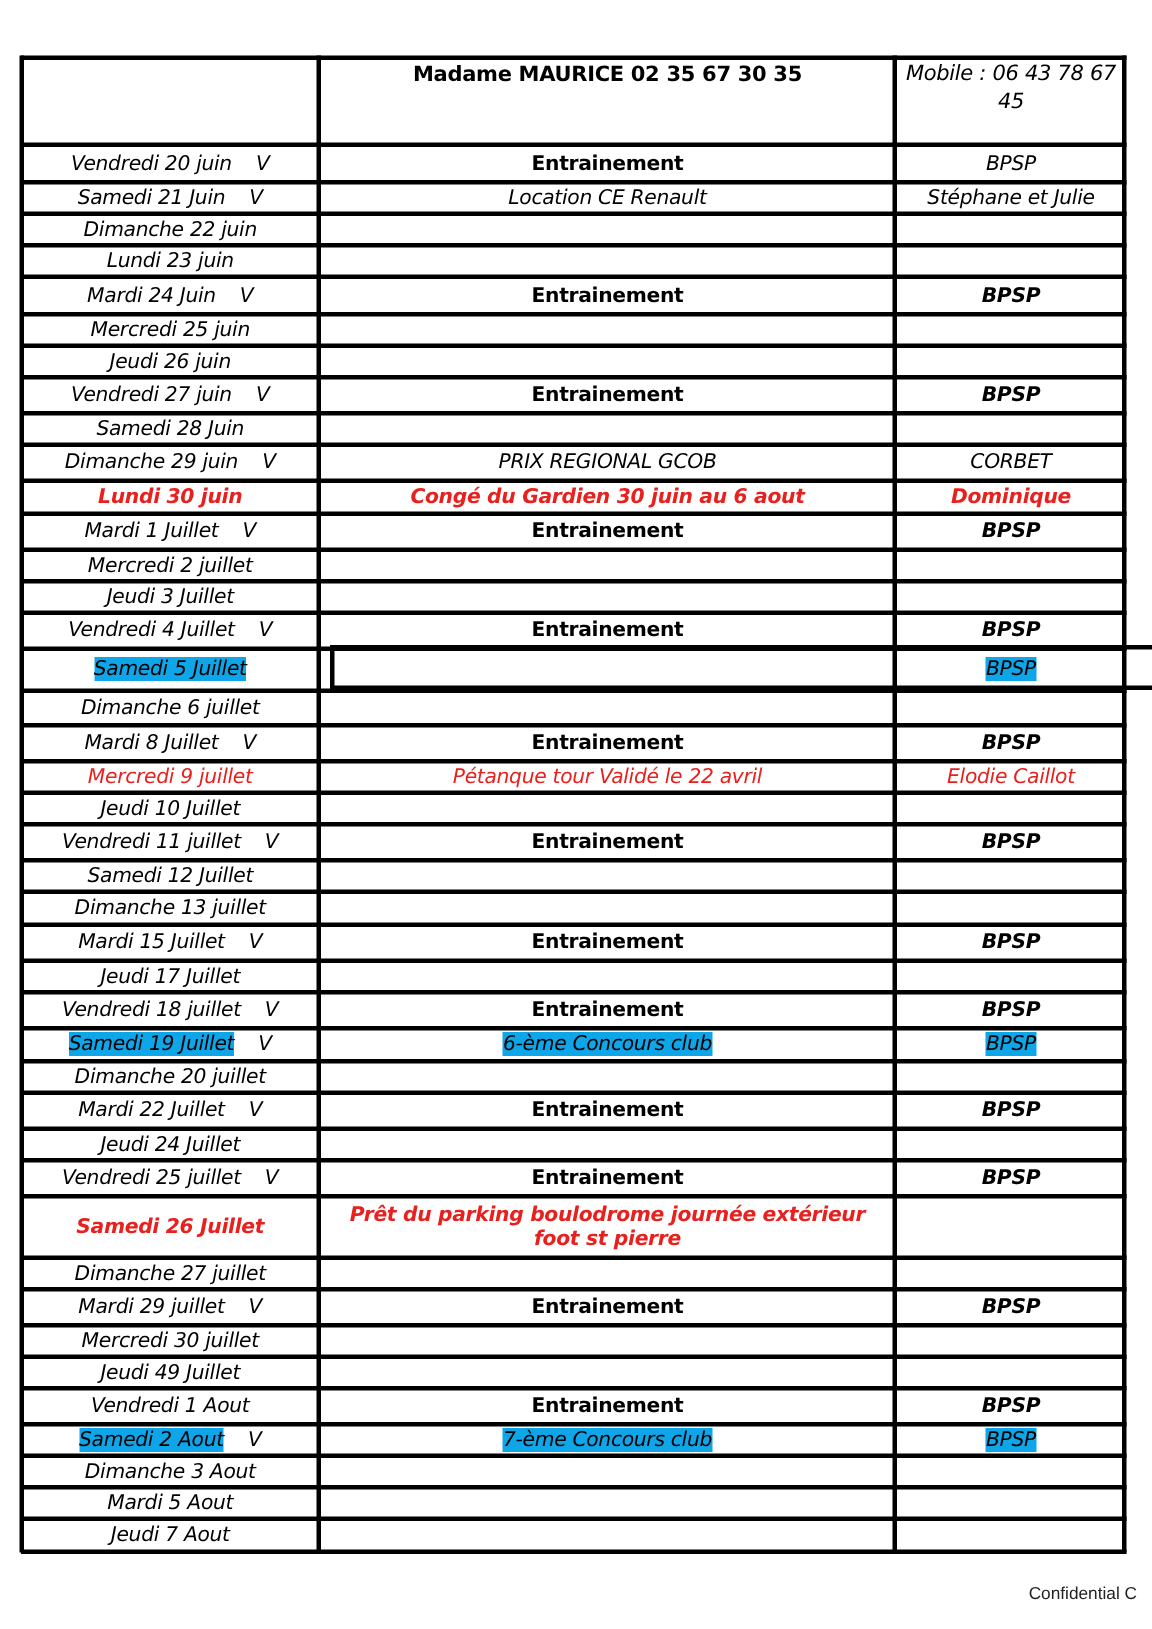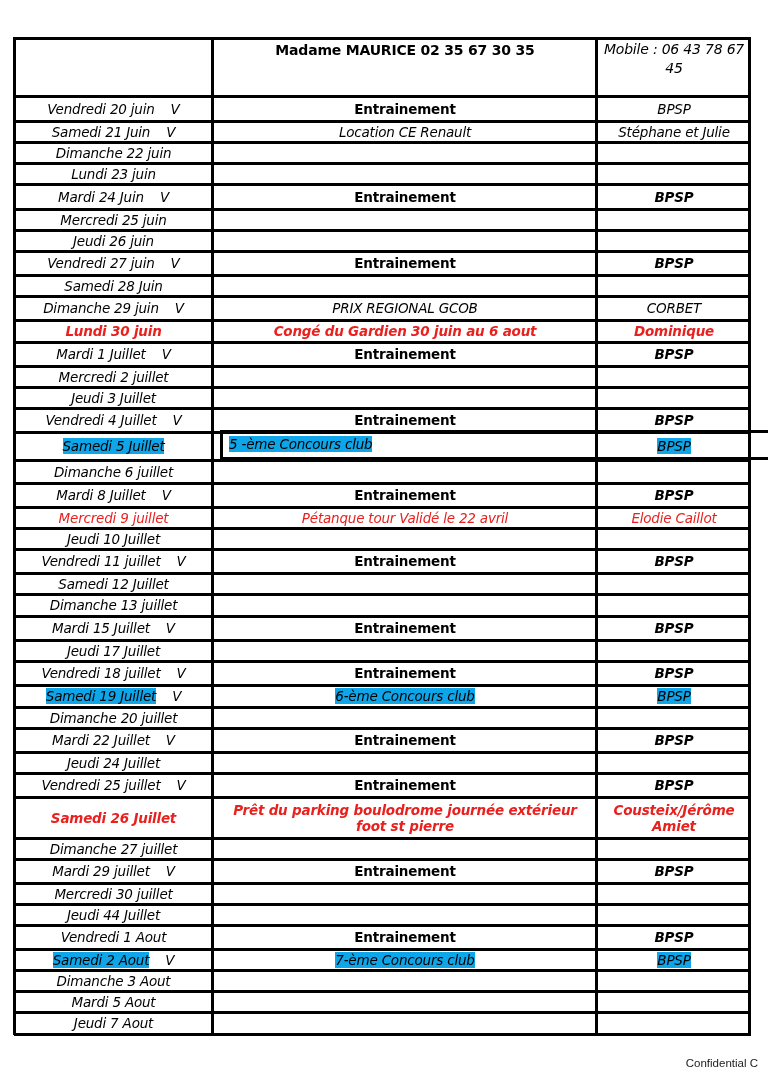--- a/index.html
+++ b/index.html
@@ -198,23 +198,20 @@
           <span>Entrainement</span>
         </div>
         <div class="cell c3 bi">
           <span>BPSP</span>
         </div>
       </div>
       <div class="row" style="top: 394px; height: 28px;">
         <div class="cell c1 it">
           <span><span class="hl">Samedi 5 Juillet</span></span>
         </div>
-        <div class="cell c2 it" style="justify-content: flex-start; padding-left: 16px; align-items: flex-start; padding-top: 4px;">
-          <span class="hl">5 -ème Concours club</span>
-        </div>
         <div class="cell c3 it">
           <span class="hl">BPSP</span>
         </div>
       </div>
       <div class="row" style="top: 422px; height: 23px;">
         <div class="cell c1 it">
           <span><span>Dimanche 6 juillet</span></span>
         </div>
         <div class="cell c2">
           <span></span>
@@ -377,23 +374,20 @@
           <span>BPSP</span>
         </div>
       </div>
       <div class="row" style="top: 759px; height: 41px;">
         <div class="cell c1 bi red">
           <span><span>Samedi 26 Juillet</span></span>
         </div>
         <div class="cell c2 bi red" style="padding: 0px 8px;">
           <span>Prêt du parking boulodrome journée extérieur foot st pierre</span>
         </div>
-        <div class="cell c3 bi red" style="padding: 0px 4px;">
-          <span>Cousteix/Jérôme Amiet</span>
-        </div>
       </div>
       <div class="row" style="top: 800px; height: 21px;">
         <div class="cell c1 it">
           <span><span>Dimanche 27 juillet</span></span>
         </div>
         <div class="cell c2">
           <span></span>
         </div>
         <div class="cell c3">
           <span></span>
@@ -416,21 +410,21 @@
         </div>
         <div class="cell c2">
           <span></span>
         </div>
         <div class="cell c3">
           <span></span>
         </div>
       </div>
       <div class="row" style="top: 866px; height: 21px;">
         <div class="cell c1 it">
-          <span><span>Jeudi 44 Juillet</span></span>
+          <span><span>Jeudi 49 Juillet</span></span>
         </div>
         <div class="cell c2">
           <span></span>
         </div>
         <div class="cell c3">
           <span></span>
         </div>
       </div>
       <div class="row" style="top: 887px; height: 24px;">
         <div class="cell c1 it">

